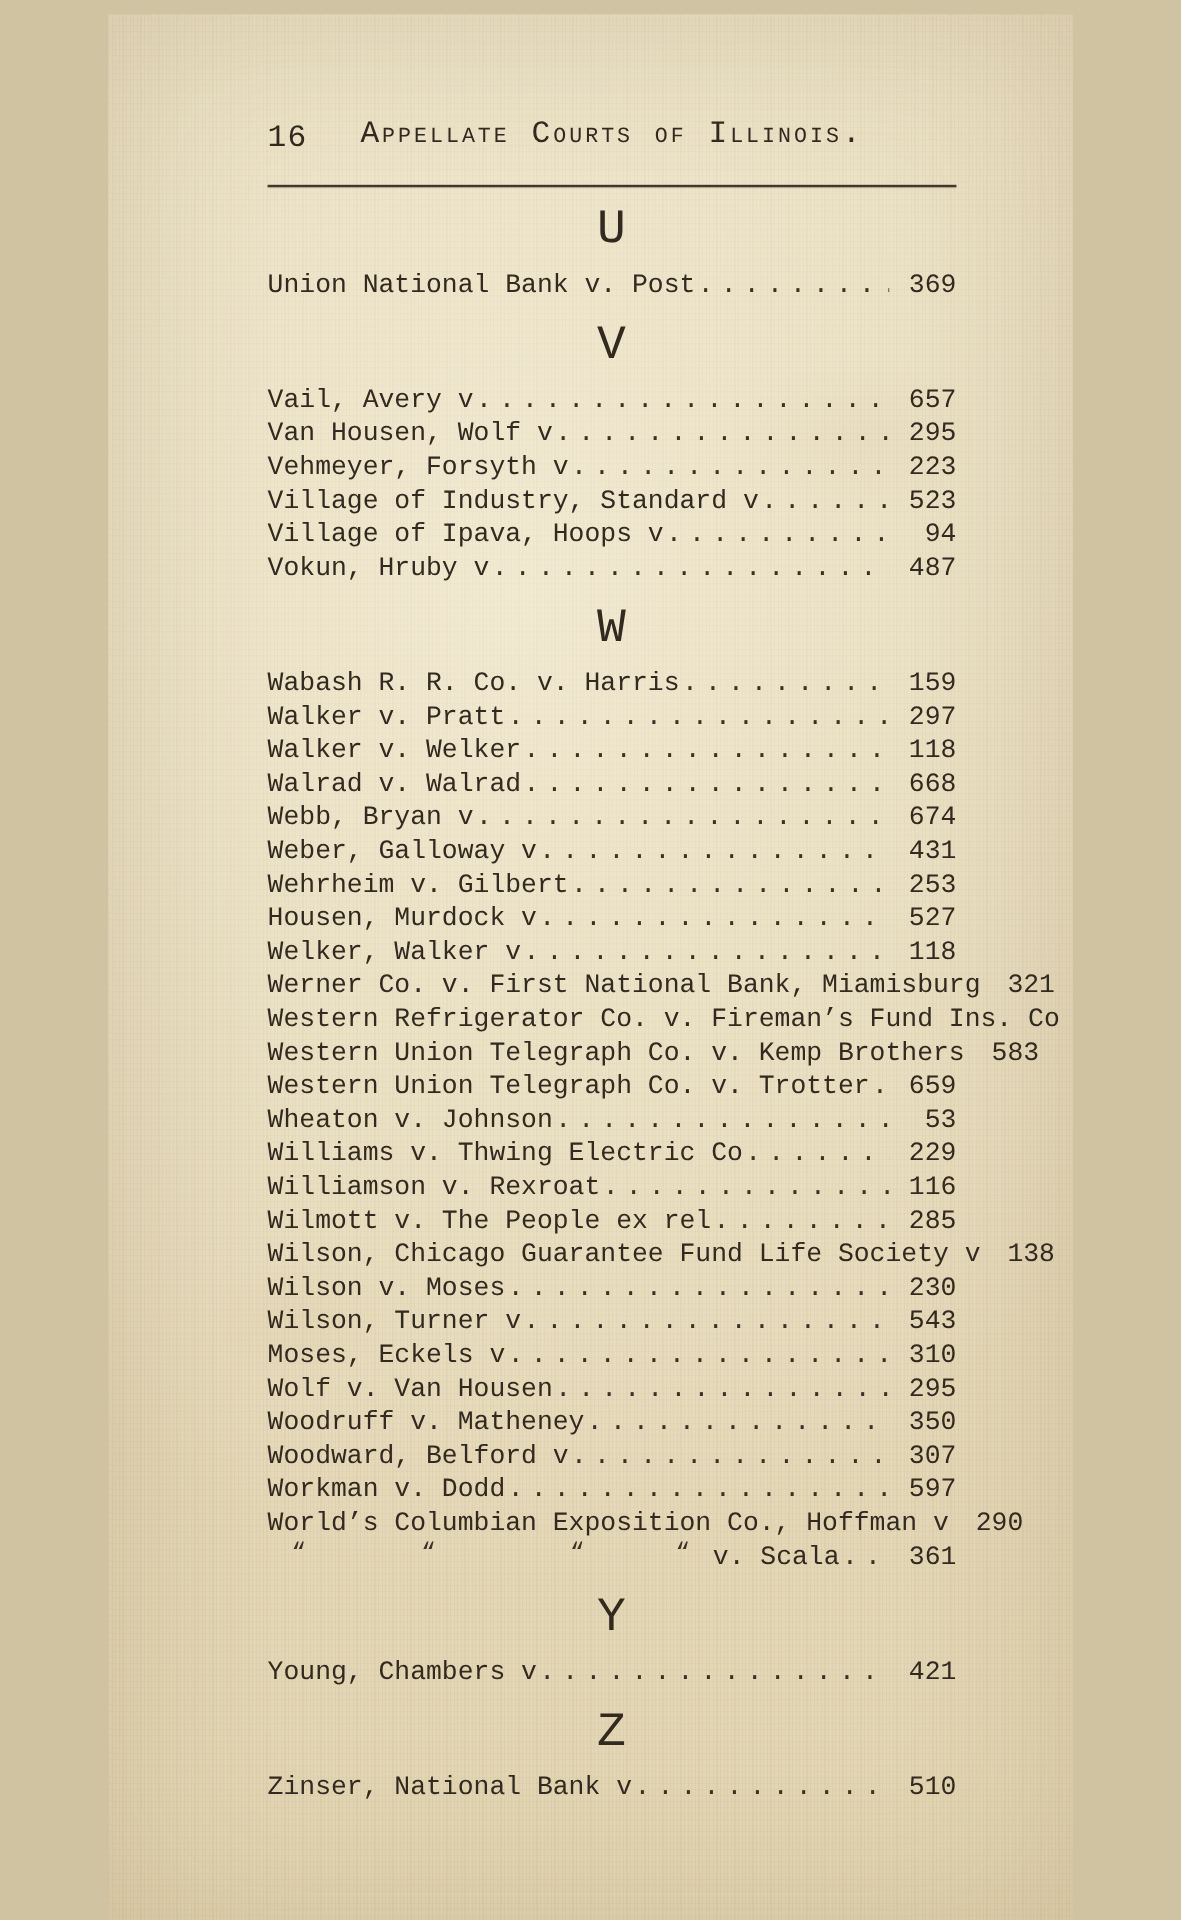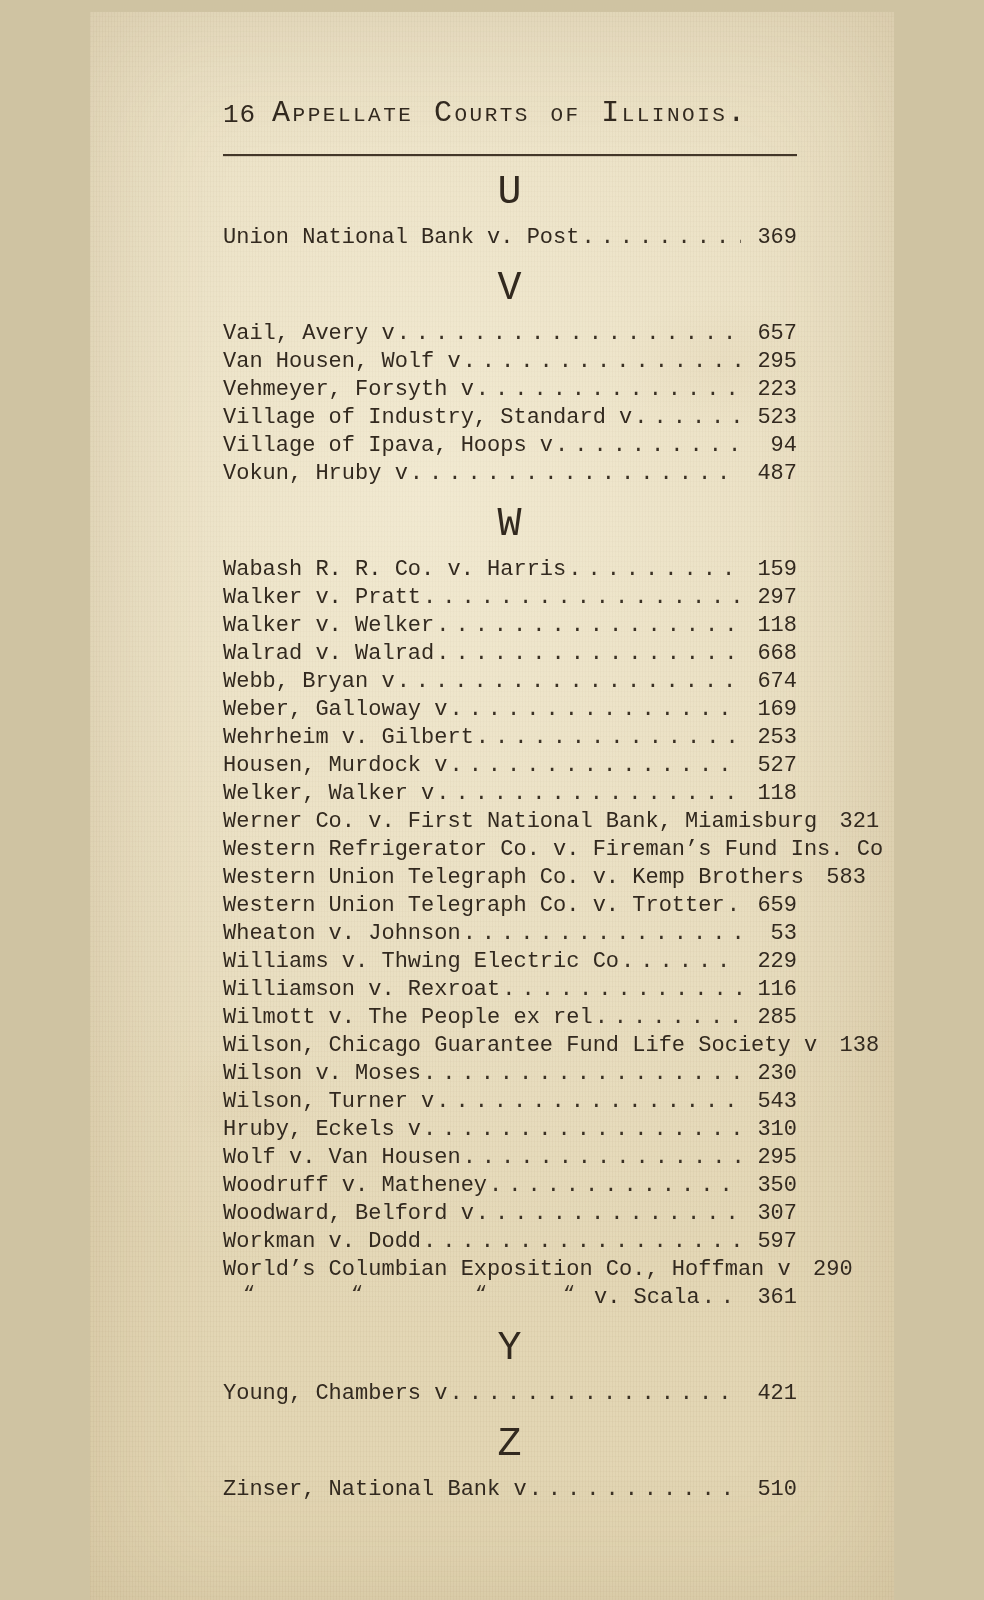--- a/index.html
+++ b/index.html
@@ -20,21 +20,21 @@
       linear-gradient(180deg, #e8ddbf 0%, #e5d9b9 60%, #e2d5b2 100%);
     box-shadow: inset 0 0 140px rgba(110,80,40,0.16);
   }
   .page-header { position:relative; height:38px; }
   .page-num {
     position:absolute; left:0; top:4px;
     font-size:26px; letter-spacing:1px;
   }
   .title {
     margin:0; text-align:center;
-    font-size:30px; font-weight:normal;
+    font-size:26px; font-weight:normal;
     font-variant:small-caps; letter-spacing:2.5px;
     white-space:nowrap;
   }
   .rule {
     border:none; border-top:2px solid #433729;
     margin:20px 0 0 0; height:0;
     box-shadow:0 1px 0 rgba(67,55,41,0.15);
   }
   .letter {
     text-align:center; font-size:40px; line-height:46px;
@@ -154,21 +154,21 @@
 
   <div class="entry">
     <span class="name">Webb, Bryan v</span>
     <span class="leader">................................................................................</span>
     <span class="pg">674</span>
   </div>
 
   <div class="entry">
     <span class="name">Weber, Galloway v</span>
     <span class="leader">................................................................................</span>
-    <span class="pg">169</span>
+    <span class="pg">431</span>
   </div>
 
   <div class="entry">
     <span class="name">Wehrheim v. Gilbert</span>
     <span class="leader">................................................................................</span>
     <span class="pg">253</span>
   </div>
 
   <div class="entry">
     <span class="name">Housen, Murdock v</span>
@@ -242,21 +242,21 @@
     <span class="pg">230</span>
   </div>
 
   <div class="entry">
     <span class="name">Wilson, Turner v</span>
     <span class="leader">................................................................................</span>
     <span class="pg">543</span>
   </div>
 
   <div class="entry">
-    <span class="name">Hruby, Eckels v</span>
+    <span class="name">Moses, Eckels v</span>
     <span class="leader">................................................................................</span>
     <span class="pg">310</span>
   </div>
 
   <div class="entry">
     <span class="name">Wolf v. Van Housen</span>
     <span class="leader">................................................................................</span>
     <span class="pg">295</span>
   </div>
 

